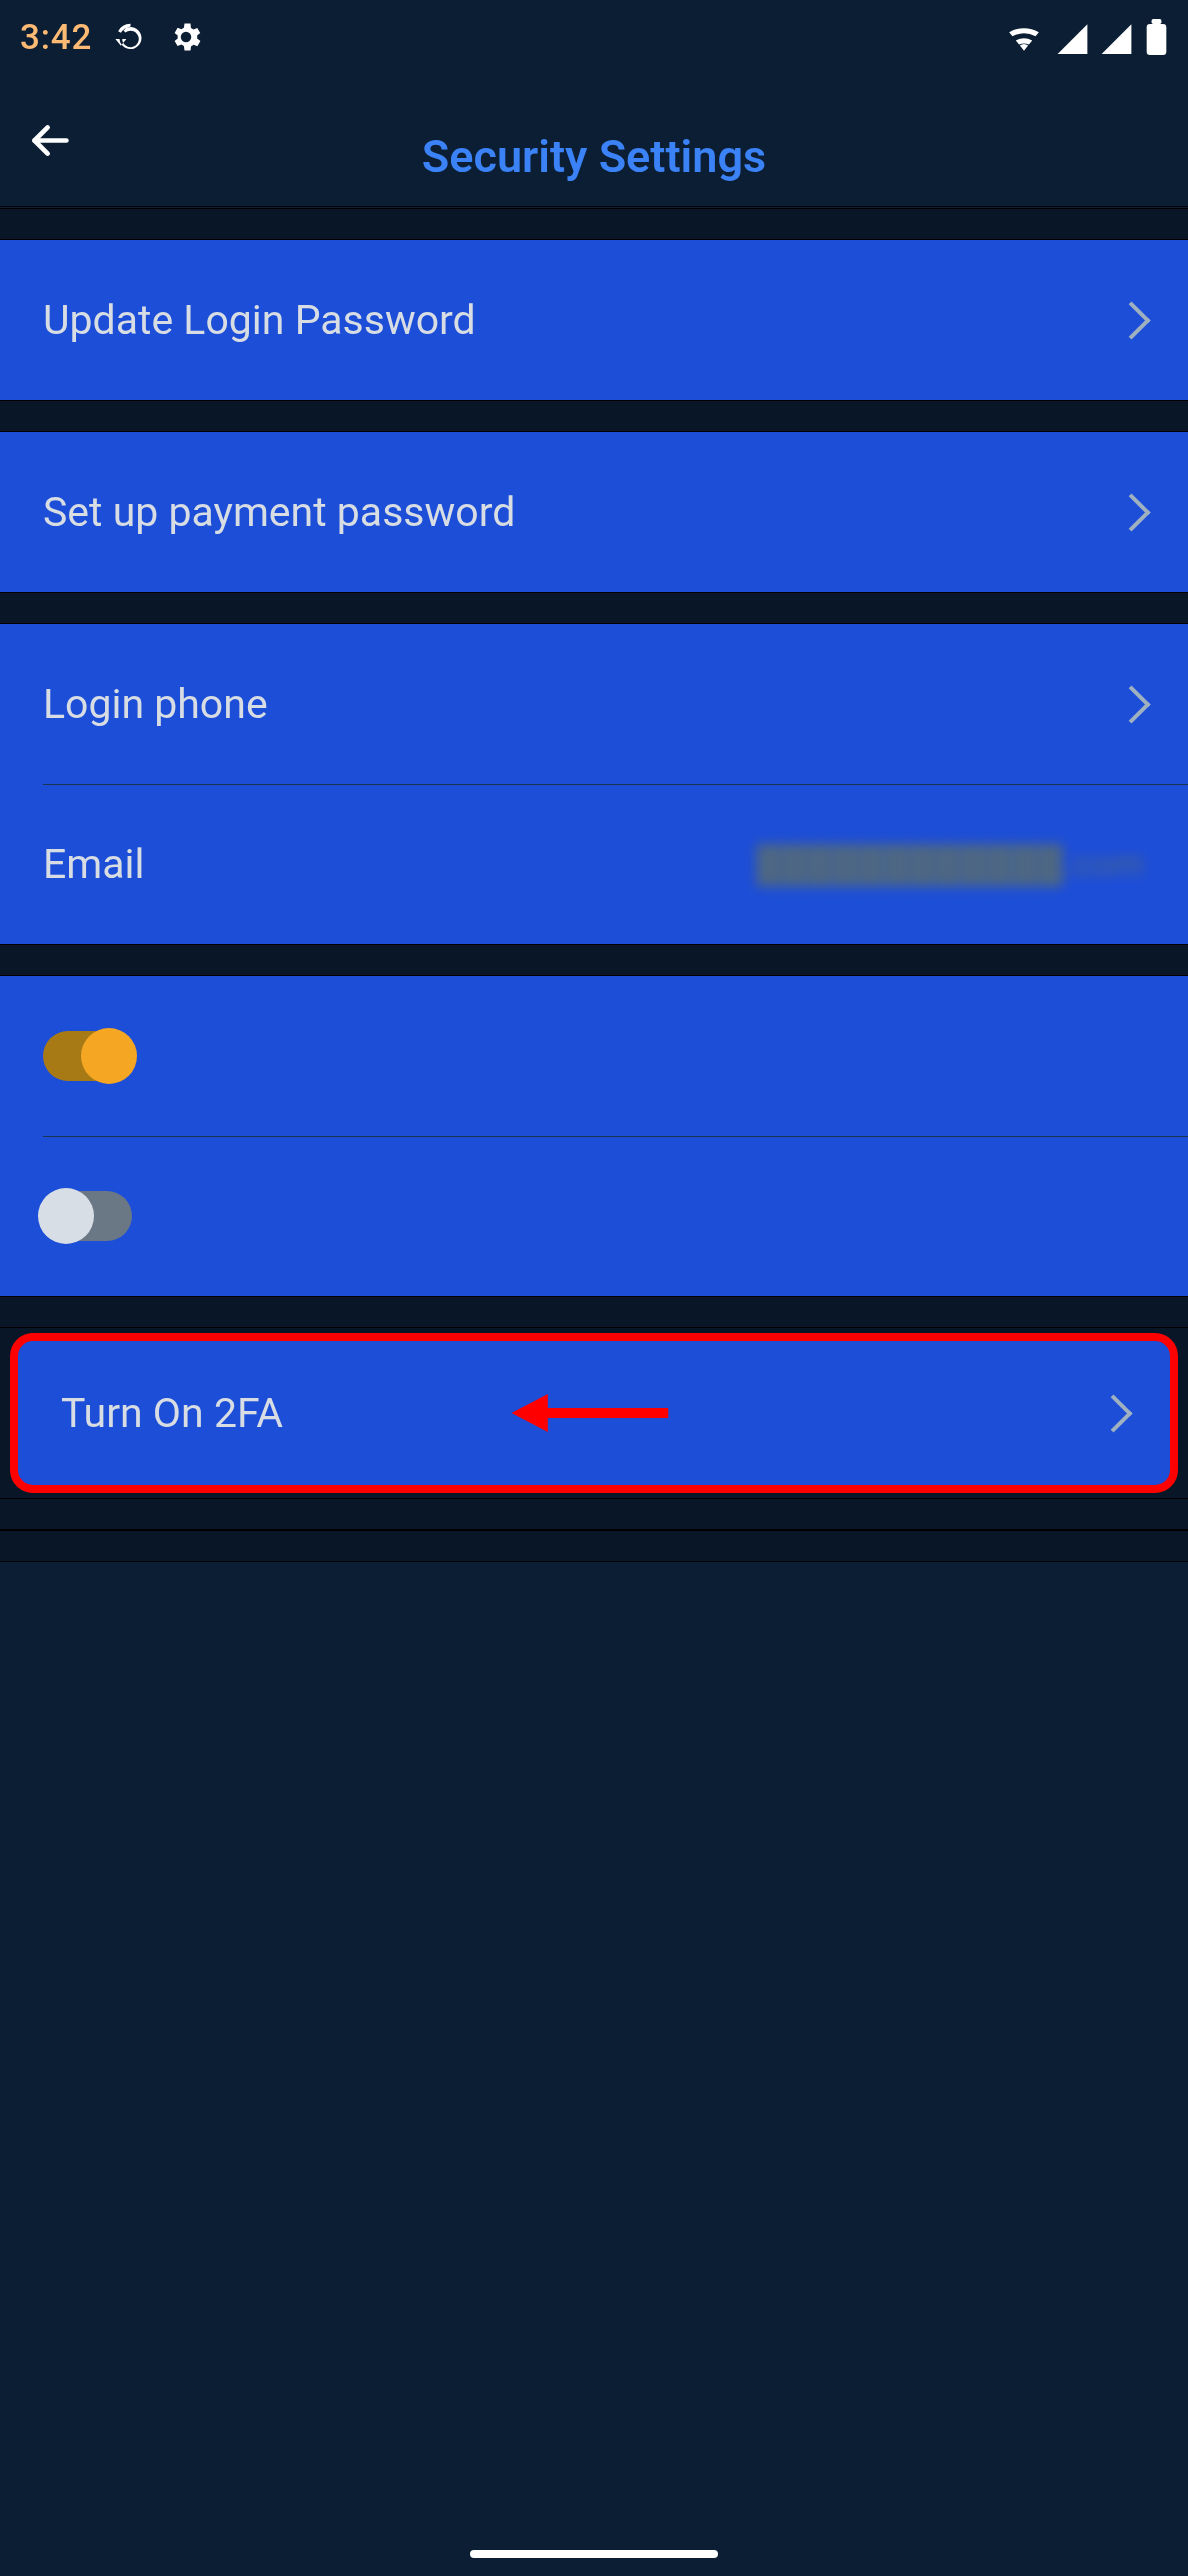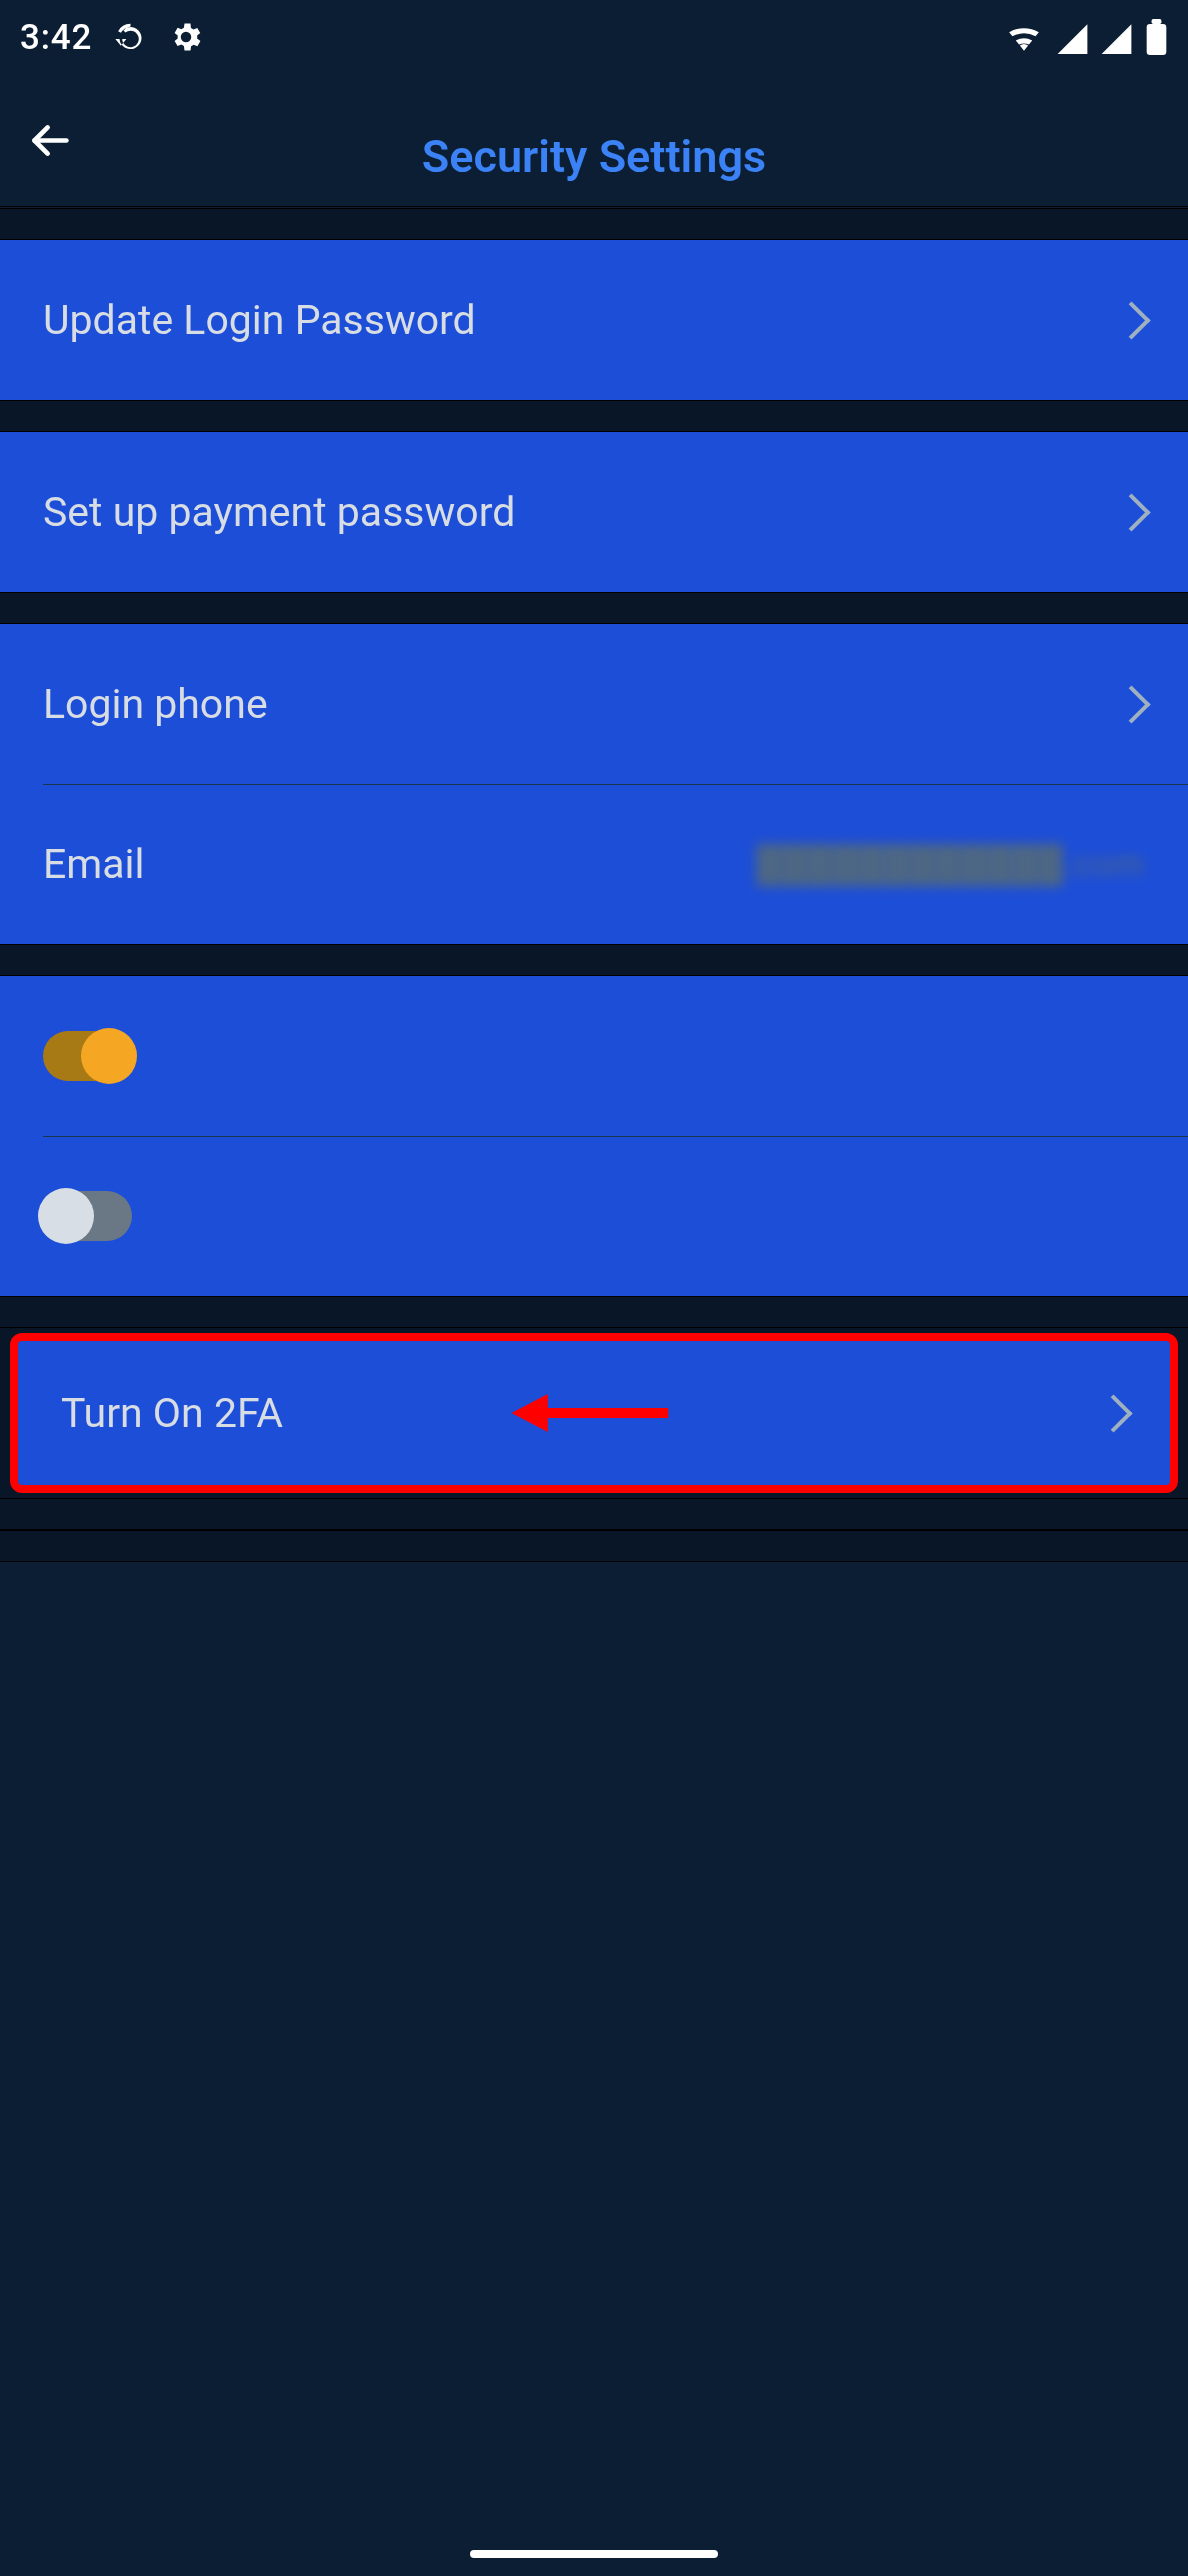--- a/index.html
+++ b/index.html
@@ -17,21 +17,21 @@
   .status-bar {
     position: absolute;
     top: 0; left: 0; right: 0;
     height: 74px;
     display: flex;
     align-items: center;
     justify-content: space-between;
     padding: 0 20px;
     box-sizing: border-box;
     font-size: 35px;
-    color: #ffffff;
+    color: #fdba74;
   }
   .status-left {
     display: flex;
     align-items: center;
     gap: 21.5px;
   }
   .status-right {
     display: flex;
     align-items: center;
     gap: 11.6px;
@@ -270,21 +270,21 @@
     <div class="right-area">
       <div class="toggle toggle-off">
         <div class="toggle-knob"></div>
       </div>
     </div>
   </div>
 
   <div class="group-gap"></div>
 
   <div style="padding:5px 10px; background:#081627;">
-    <div class="row highlight" style="border-radius:12px;">
+    <div class="row highlight" style="border-radius:23px;">
       <span class="label">Turn On 2FA</span>
       <div class="right-area">
         <span class="chevron"></span>
       </div>
       <span class="annotation-arrow">
         <svg width="165" height="58" viewBox="0 0 200 70">
           <line x1="190" y1="35" x2="30" y2="35" stroke="#ff0000" stroke-width="12"></line>
           <polygon points="0,35 44,12 44,58" fill="#ff0000"></polygon>
         </svg>
       </span>

